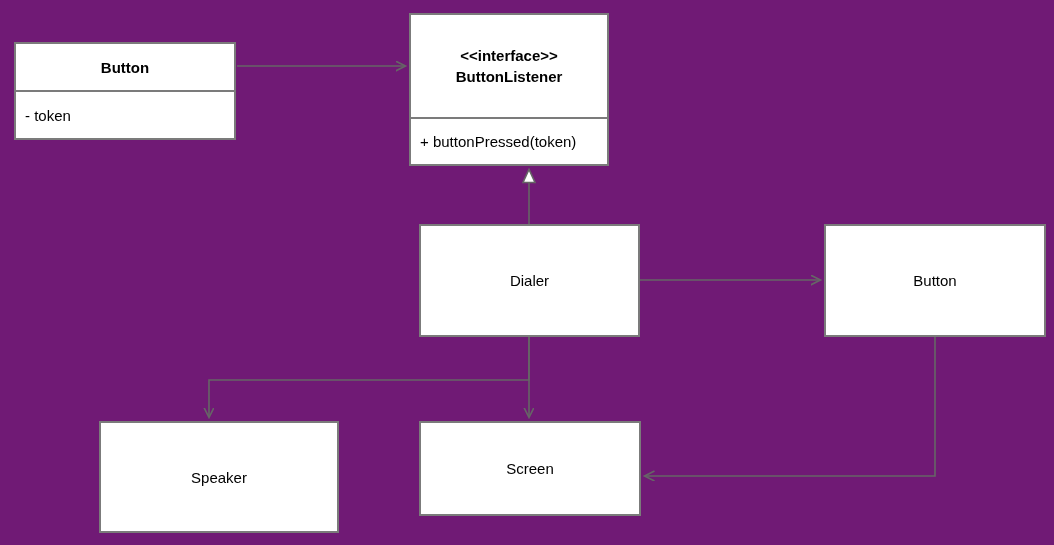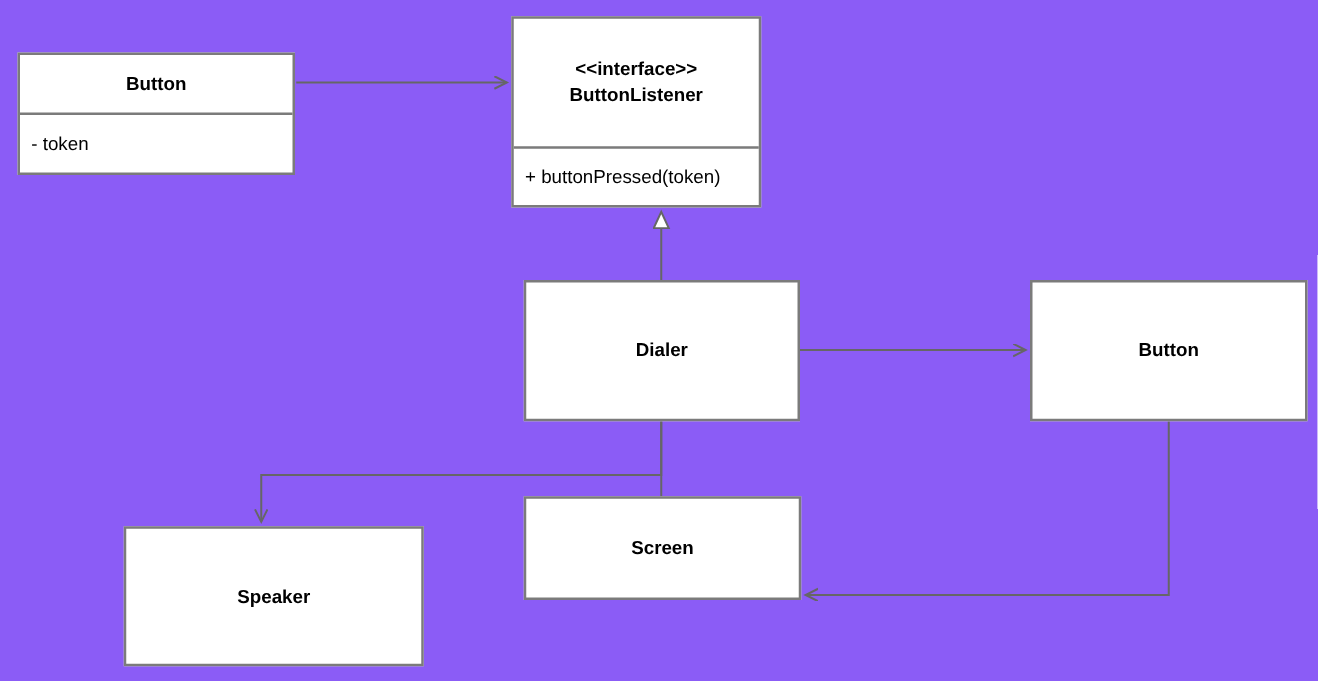--- a/index.html
+++ b/index.html
@@ -5,21 +5,21 @@
   html, body {
     margin: 0;
     padding: 0;
     background: #ffffff;
     font-family: "Liberation Sans", sans-serif;
   }
   .canvas {
     position: relative;
     width: 1054px;
     height: 545px;
-    background: #8b5cf6;
+    background: #701a75;
     overflow: hidden;
   }
   svg.edges {
     position: absolute;
     left: 0;
     top: 0;
     width: 1054px;
     height: 545px;
     pointer-events: none;
   }
@@ -41,21 +41,21 @@
     font-size: 15px;
     color: #000000;
     line-height: 21px;
     text-align: center;
   }
   .uml-simple-title {
     flex: 1 1 auto;
     display: flex;
     align-items: center;
     justify-content: center;
-    font-weight: bold;
+    font-weight: normal;
     font-size: 15px;
     color: #000000;
     text-align: center;
   }
   .uml-divider {
     height: 0;
     border-top: 2px solid #7b7b7b;
   }
   .uml-member {
     flex: 1 1 auto;
@@ -115,17 +115,17 @@
   </div>
 
   <div class="uml-node" style="left:824px; top:224px; width:222px; height:113px;">
     <div class="uml-simple-title">Button</div>
   </div>
 
   <div class="uml-node" style="left:99px; top:421px; width:240px; height:112px;">
     <div class="uml-simple-title">Speaker</div>
   </div>
 
-  <div class="uml-node" style="left:419px; top:397px; width:222px; height:83px;">
+  <div class="uml-node" style="left:419px; top:421px; width:222px; height:95px;">
     <div class="uml-simple-title">Screen</div>
   </div>
 
 </div>
 
 </body></html>

